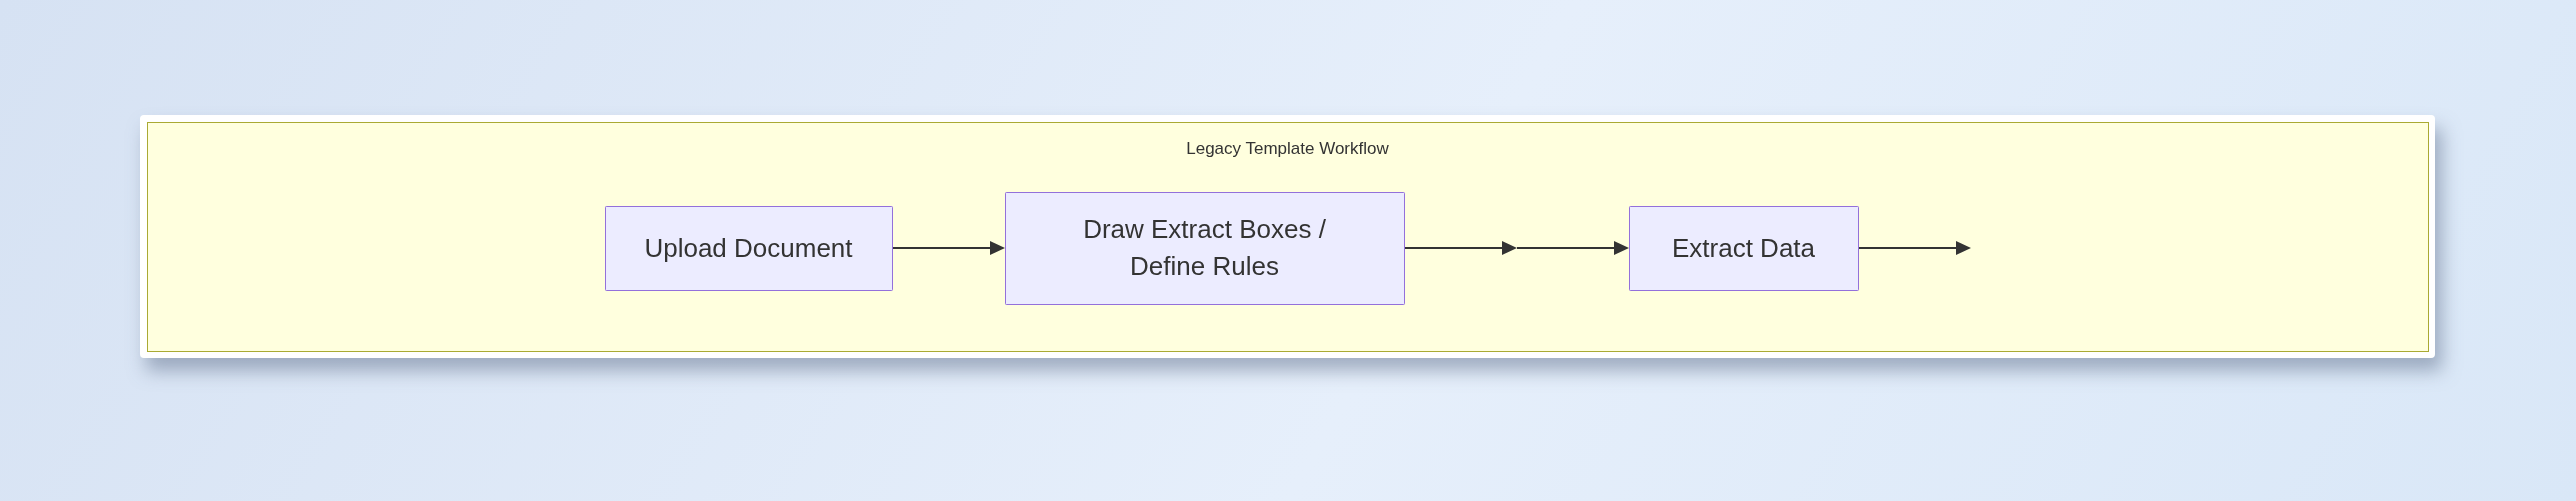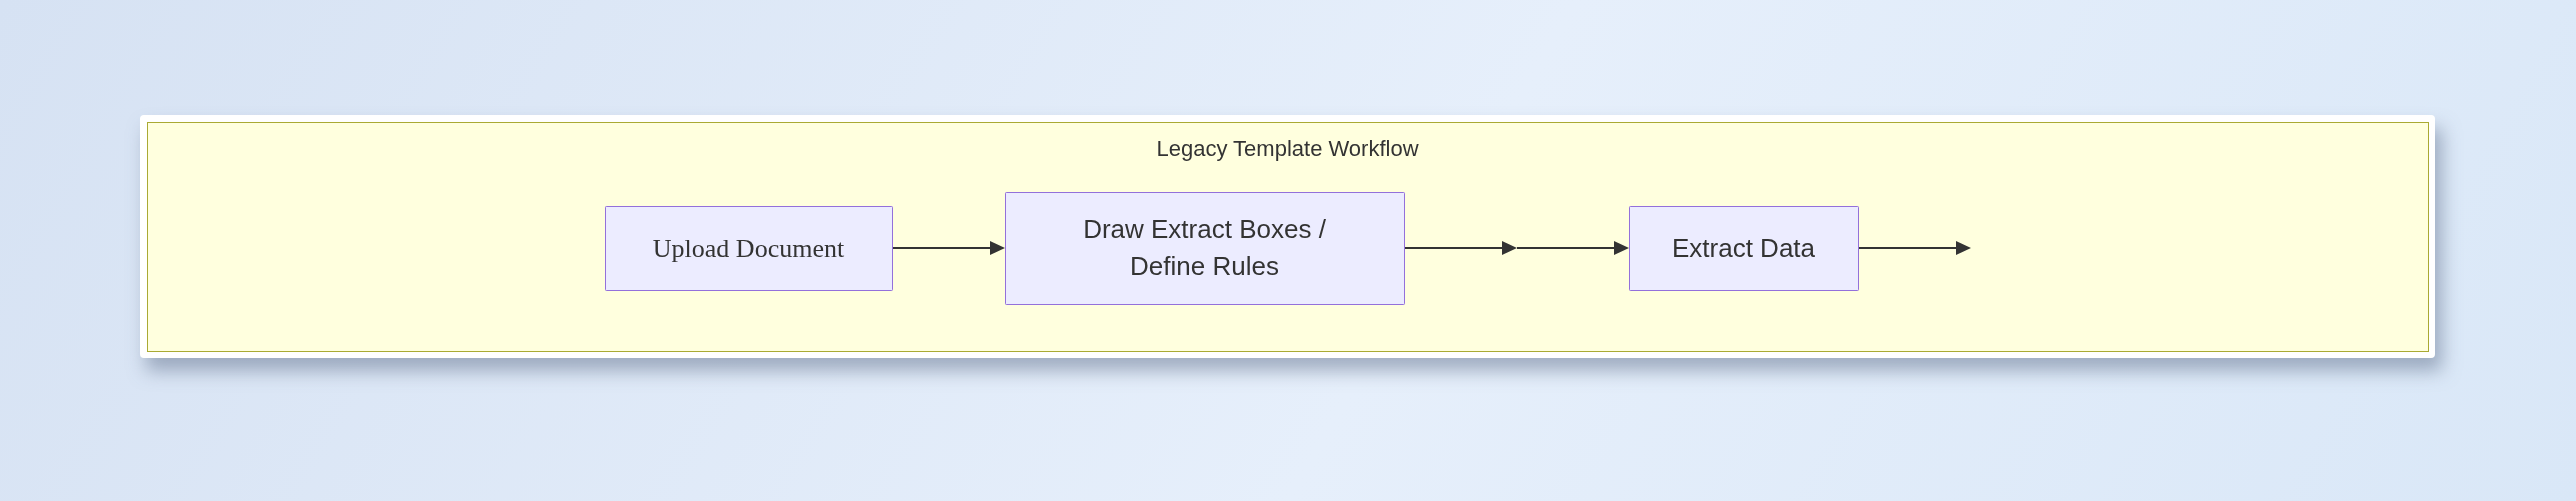--- a/index.html
+++ b/index.html
@@ -43,21 +43,21 @@
     display:flex;
     align-items:center;
     justify-content:center;
   }
   .subgraph-title{
     position:absolute;
     top:10.5px;
     left:0;
     right:0;
     text-align:center;
-    font-size:22px;
+    font-size:17px;
     line-height:31px;
     color:var(--text);
   }
   .nodes-row{
     display:flex;
     align-items:center;
     margin-top:23.5px;
   }
   .node{
     background:var(--node-bg);
@@ -67,21 +67,21 @@
     display:flex;
     align-items:center;
     justify-content:center;
     text-align:center;
     font-size:26px;
     line-height:37px;
     min-height:85px;
     padding:18.3px 13px;
   }
   .node span{white-space:pre-line;}
-  .n1{width:288px;font-family:Liberation Serif, serif;}
+  .n1{width:288px;}
   .n2{width:400px;}
   .n3{width:400px;}
   .n4{width:230px;}
   .n5{width:400px;}
   .arrow{
     display:flex;
     align-items:center;
     width:112px;
     flex:none;
   }

